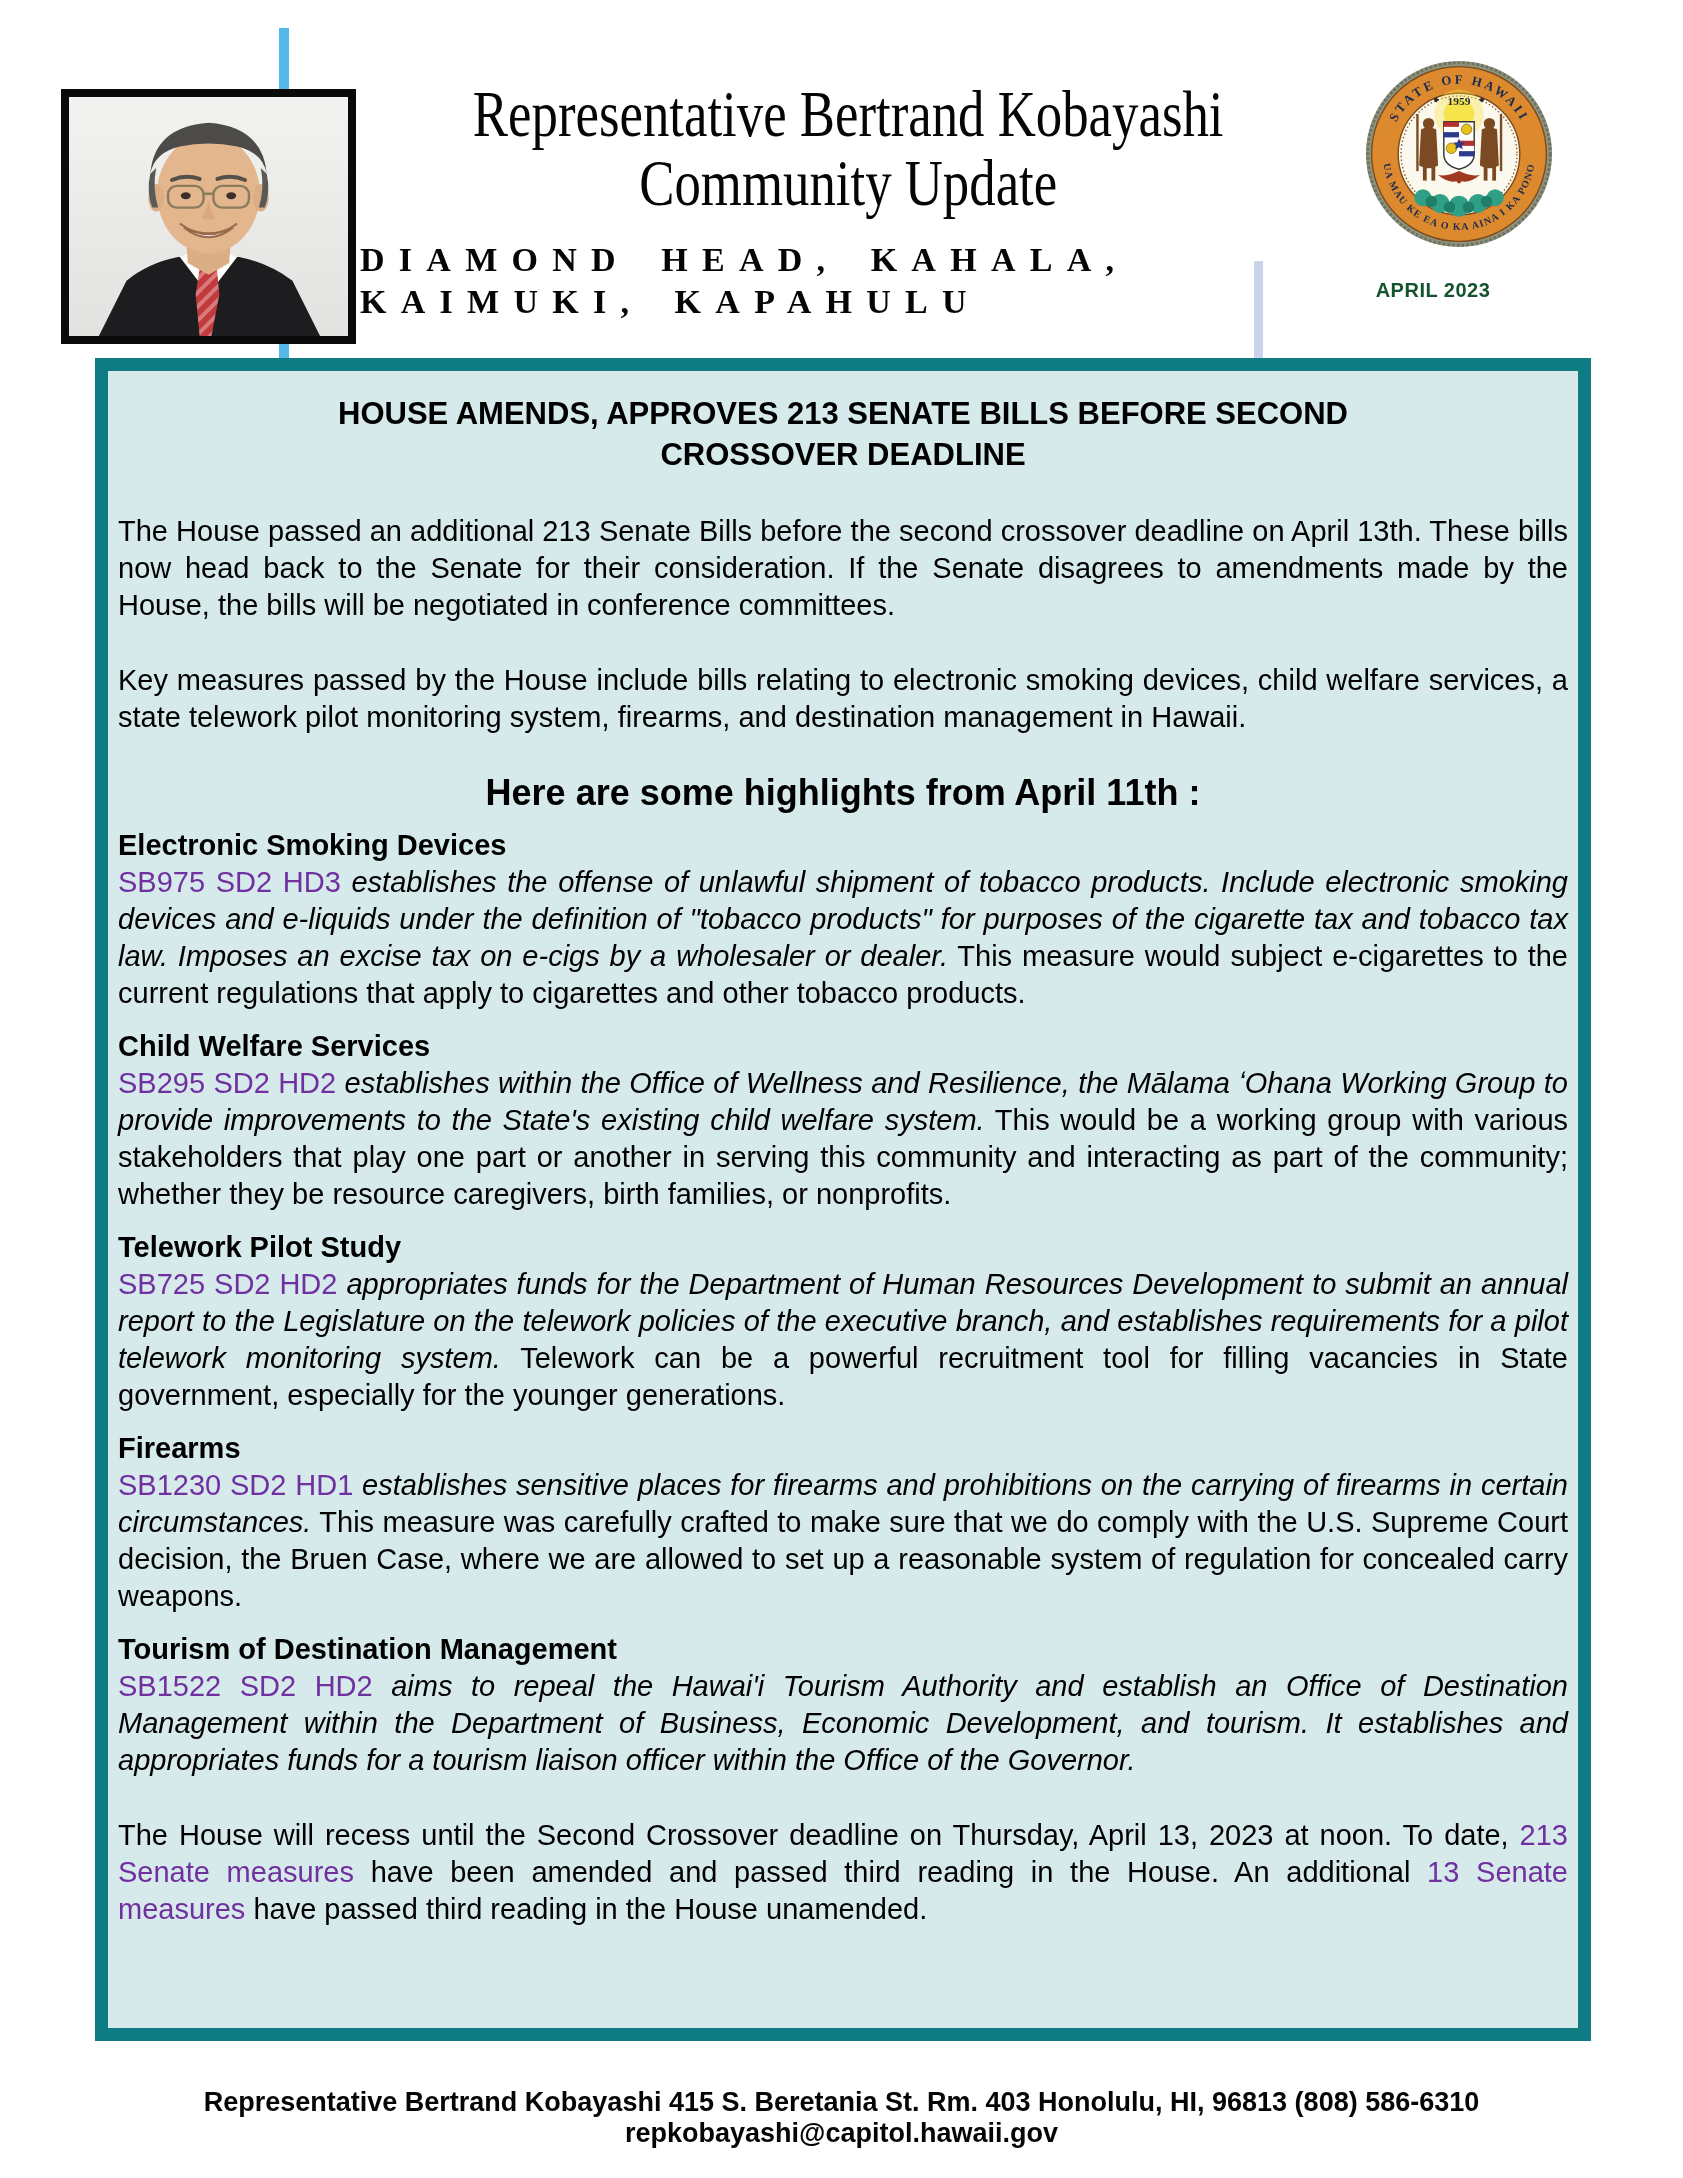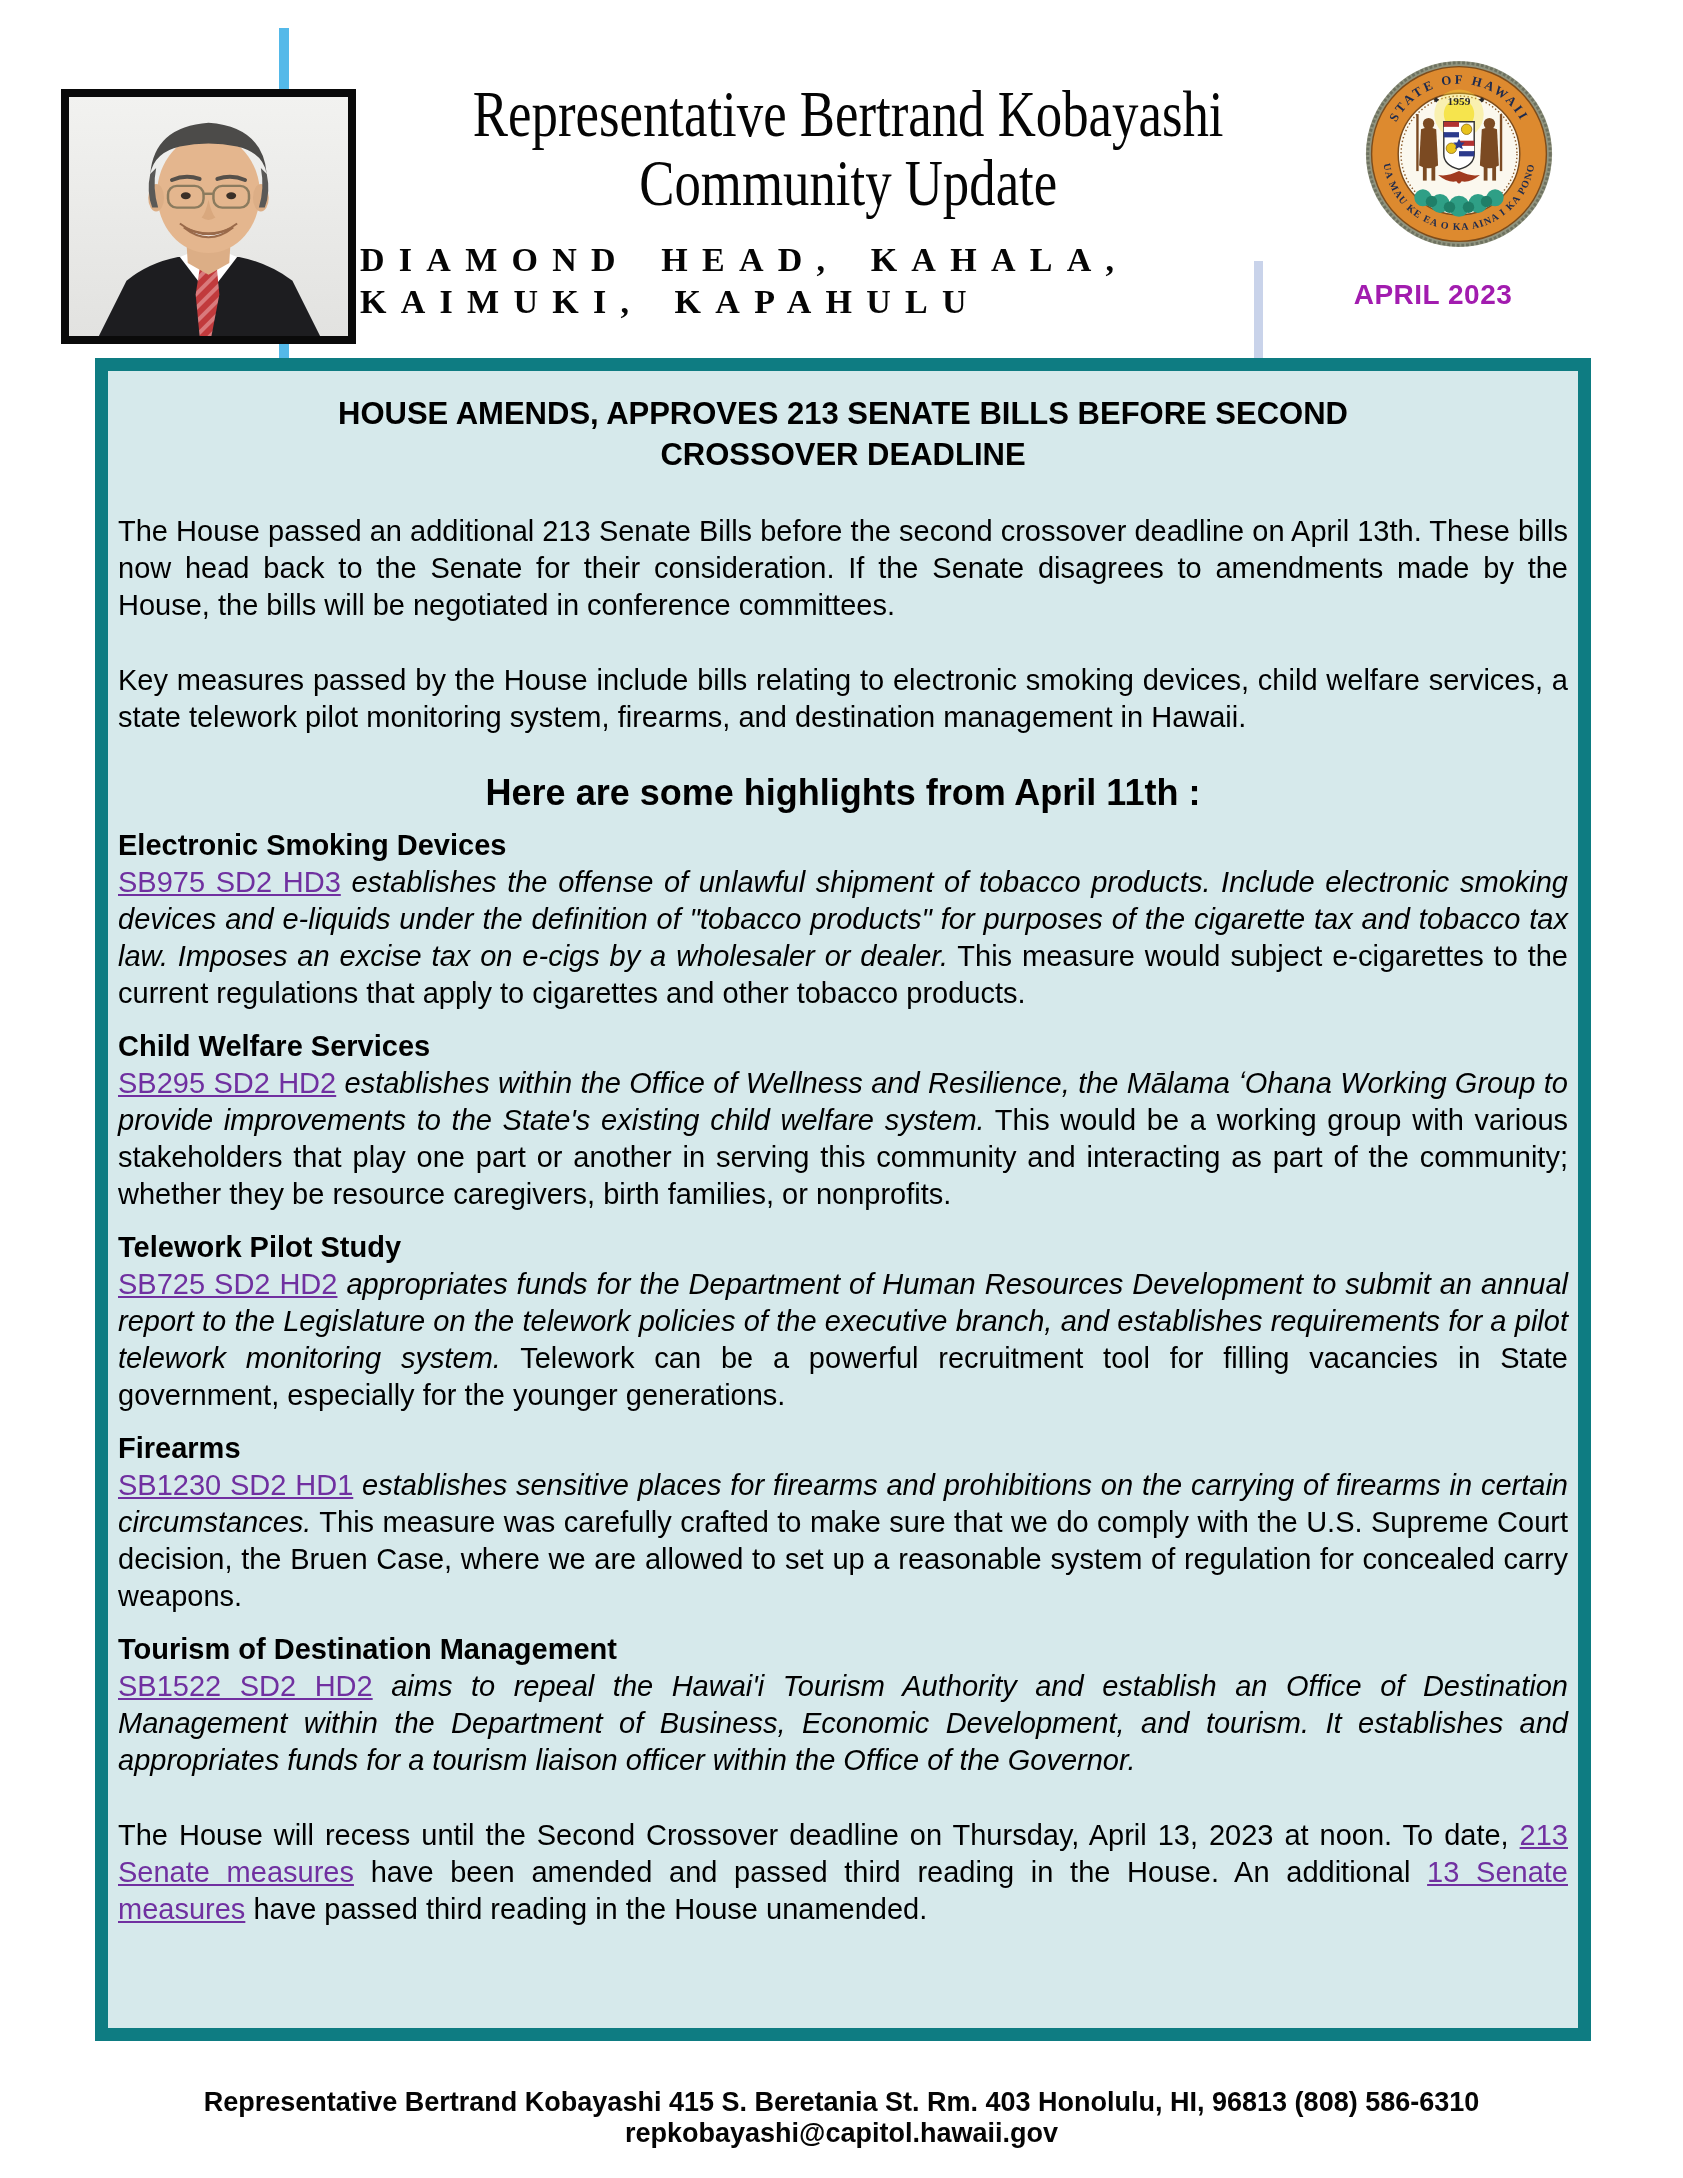--- a/index.html
+++ b/index.html
@@ -39,21 +39,21 @@
     font-family:"Liberation Serif","DejaVu Serif",serif;
     font-size:34px;line-height:42px;font-weight:700;letter-spacing:0.42em;word-spacing:0.25em;
     color:#050505;white-space:nowrap;
   }
 
   .seal{position:absolute;left:1364px;top:59px;width:190px;height:190px;}
   .seal svg{display:block;width:100%;height:100%;}
 
   .issue-date{
     position:absolute;left:1339px;top:279px;width:188px;text-align:center;
-    font-size:28px;font-weight:700;letter-spacing:0.5px;color:#a21caf;
+    font-size:20px;font-weight:700;letter-spacing:0.5px;color:#14532d;
   }
 
   
   .bulletin-box{
     position:absolute;left:95px;top:358px;width:1496px;min-height:1683px;
     border:13px solid var(--box_border);background:var(--box_bg);
     padding:16px 10px 36px 10px;
   }
   .headline{
     font-size:31px;line-height:41px;font-weight:700;text-align:center;
@@ -62,21 +62,21 @@
   .body-p{
     font-size:29px;line-height:37px;text-align:justify;margin-top:38px;
   }
   .highlights-heading{
     font-size:36px;line-height:37px;font-weight:700;text-align:center;margin-top:38px;
   }
   .section{margin-top:16px;}
   .section.first{margin-top:16px;}
   .section h2{font-size:29px;line-height:37px;font-weight:700;}
   .section p{font-size:29px;line-height:37px;text-align:justify;}
-  a.bill-link,a.measure-link{color:var(--link);text-decoration:underline;cursor:pointer;}
+  a.bill-link,a.measure-link{color:var(--link);cursor:pointer;}
   .it{font-style:italic;}
   .closing{margin-top:38px;}
 
   
   .footer{
     position:absolute;left:0;top:2087px;width:1683px;text-align:center;
     font-size:27px;font-weight:700;color:#050505;
   }
 </style>
 </head>

